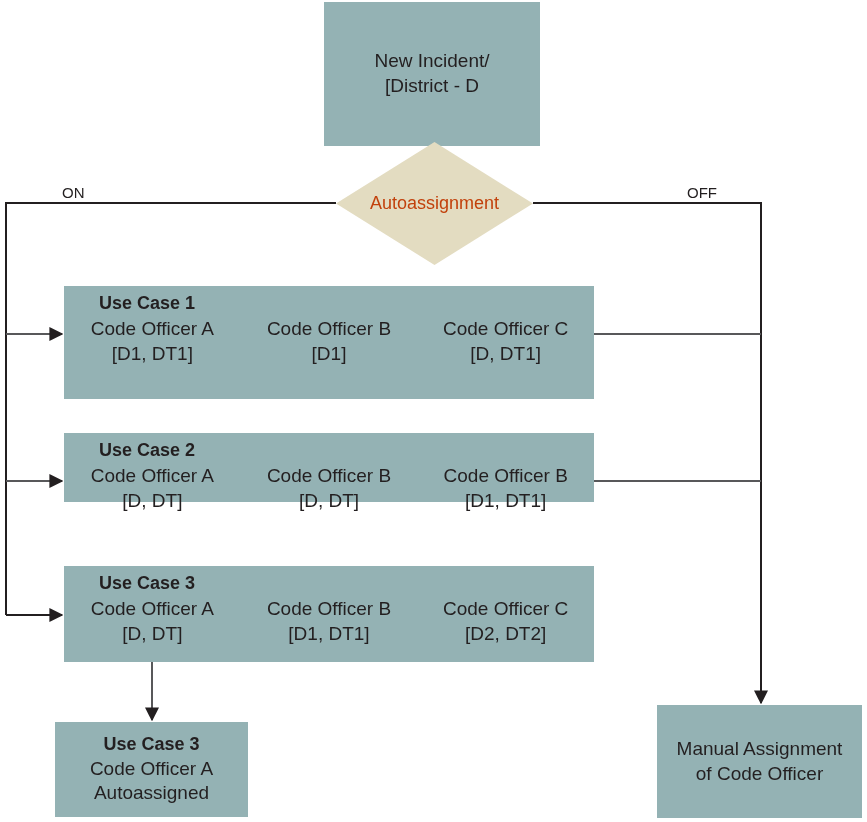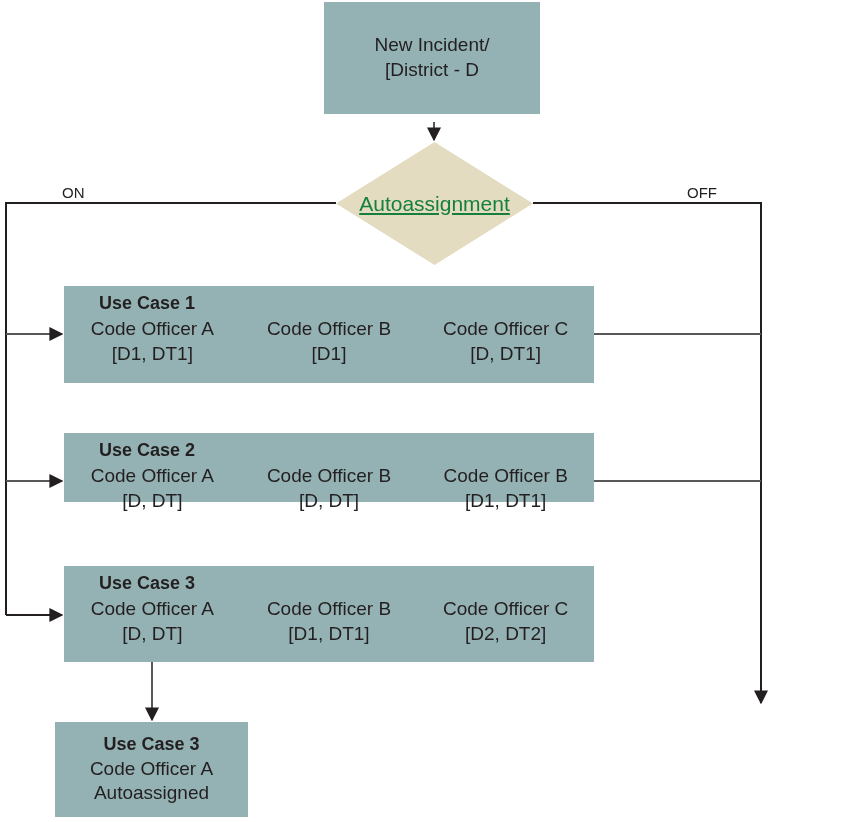--- a/index.html
+++ b/index.html
@@ -41,21 +41,21 @@
   .node .line {
     display: block;
     white-space: pre;
   }
 
   
   #node-new-incident {
     left: 324px;
     top: 2px;
     width: 216px;
-    height: 112px;
+    height: 144px;
     font-size: 19px;
   }
 
   
   #node-decision {
     position: absolute;
     left: 336px;
     top: 142px;
     width: 197px;
     height: 123px;
@@ -66,24 +66,23 @@
   #node-decision .diamond-shape {
     position: absolute;
     left: 0; top: 0;
     width: 100%;
     height: 100%;
     background: #e3dcc1;
     clip-path: polygon(50% 0%, 100% 50%, 50% 100%, 0% 50%);
   }
   #node-decision .diamond-label {
     position: relative;
-    font-size: 21px;
-    color: #15803d;
+    font-size: 18px;
+    color: #c2410c;
     white-space: nowrap;
-    text-decoration: underline;
   }
 
   
   .branch-label {
     position: absolute;
     font-size: 15px;
     color: #231f20;
     background: #ffffff;
     padding: 0 6px;
   }
@@ -91,21 +90,21 @@
   #label-off { left: 681px; top: 184px; }
 
   
   .usecase-row {
     position: absolute;
     left: 64px;
     width: 530px;
     background: #94b2b4;
     box-sizing: border-box;
   }
-  #row-usecase-1 { top: 286px; height: 97px; }
+  #row-usecase-1 { top: 286px; height: 113px; }
   #row-usecase-2 { top: 433px; height: 69px; }
   #row-usecase-3 { top: 566px; height: 96px; }
 
   .usecase-title {
     position: absolute;
     left: 35px;
     top: 7px;
     font-size: 18px;
     font-weight: bold;
     color: #231f20;
@@ -252,14 +251,18 @@
       </div>
     </div>
   </div>
 
   <div class="node" id="node-autoassigned">
     <span class="line bold">Use Case 3</span>
     <span class="line">Code Officer A</span>
     <span class="line">Autoassigned</span>
   </div>
 
+  <div class="node" id="node-manual">
+    <span class="line">Manual Assignment</span>
+    <span class="line">of Code Officer</span>
+  </div>
 
 </div>
 
 </body></html>

